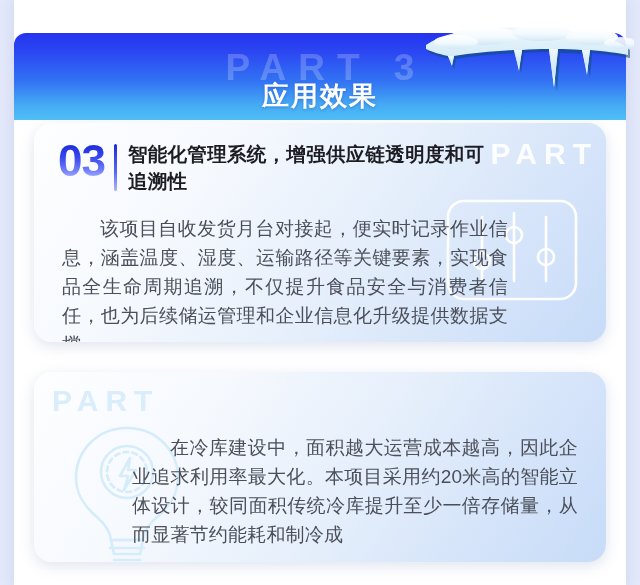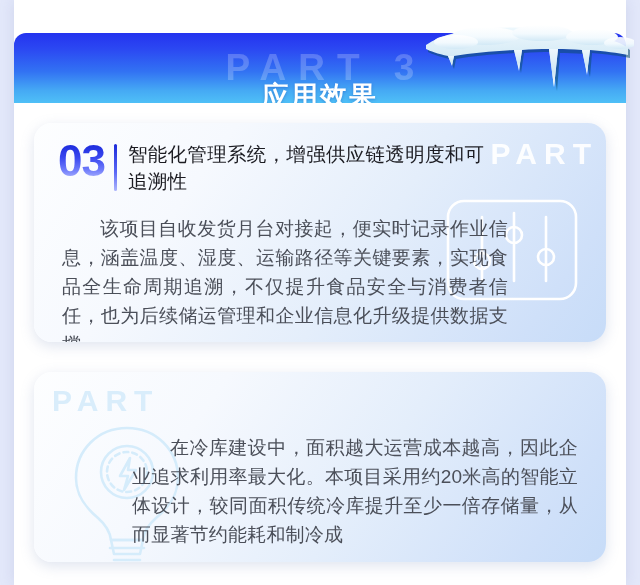--- a/index.html
+++ b/index.html
@@ -34,21 +34,21 @@
     top: 33px;
     width: 612px;
     height: 70px;
   }
 
   .header-band {
     position: absolute;
     left: 0;
     top: 0;
     width: 612px;
-    height: 70px;
+    height: 87px;
     border-radius: 12px 12px 0 0;
     background: linear-gradient(180deg,
                 #2433ef 0%,
                 #2b47f2 22%,
                 #3272f3 55%,
                 #45a9f4 82%,
                 #4fc0f7 100%);
     overflow: hidden;
     text-decoration: underline;
   }
@@ -184,21 +184,21 @@
   .numbar {
     width: 3px;
     align-self: stretch;
     margin: 3px 11px 4px 9px;
     background: linear-gradient(180deg, #1b2ad9 0%, #5a68f6 60%, #aeb6fc 100%);
     border-radius: 2px;
   }
 
   .card-title {
     font-size: 19.5px;
-    font-weight: 400;
+    font-weight: 700;
     color: #1c1c22;
     line-height: 1.38;
     letter-spacing: 0.3px;
     max-width: 360px;
   }
 
   .card-body {
     position: absolute;
     font-size: 19px;
     color: #4b4f59;

